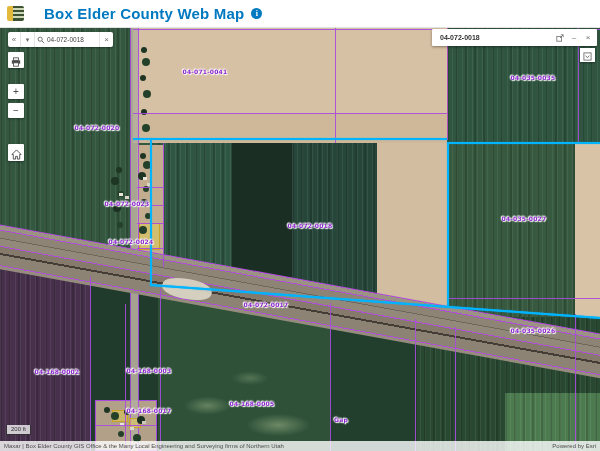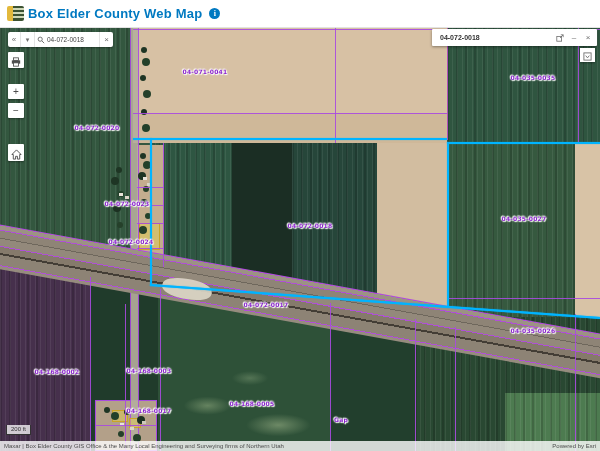--- a/index.html
+++ b/index.html
@@ -6,21 +6,21 @@
   .screen{position:relative;width:600px;height:451px;overflow:hidden;
           font-family:"Liberation Sans","DejaVu Sans",sans-serif;background:#fff;}
 
   
   .hdr{position:absolute;left:0;top:0;width:600px;height:27px;background:#fff;
        border-bottom:1px solid #e2e2e2;display:flex;align-items:center;z-index:50;}
   .logo{width:17px;height:15px;margin-left:7px;border-radius:2px;
         background:linear-gradient(90deg,#e3b93c 0 6px,#3c5232 6px 17px),#e3b93c;position:relative;overflow:hidden;}
   .logo::after{content:"";position:absolute;left:6px;top:2px;width:11px;height:11px;
         background:repeating-linear-gradient(180deg,#cfd8b8 0 2px,#3c5232 2px 4px);}
-  .hdr-title{margin-left:4px;font-size:13px;font-weight:bold;color:#0079c1;letter-spacing:.2px;}
+  .hdr-title{margin-left:20px;font-size:15px;font-weight:bold;color:#0079c1;letter-spacing:.2px;}
   .info{width:11px;height:11px;border-radius:50%;background:#0079c1;color:#fff;
         font-size:8px;font-weight:bold;text-align:center;line-height:11px;margin-left:7px;font-family:"Liberation Serif",serif;}
 
   
   .map{position:absolute;left:0;top:27px;width:600px;height:424px;overflow:hidden;background:#33573f;}
   .f{position:absolute;}
   .stripes{background-image:
       repeating-linear-gradient(90deg,rgba(255,255,255,.07) 0 1px,rgba(255,255,255,0) 1px 5px),
       repeating-linear-gradient(90deg,rgba(0,0,0,.16) 0 2px,rgba(0,0,0,0) 2px 9px);}
   .mottle{background-image:

